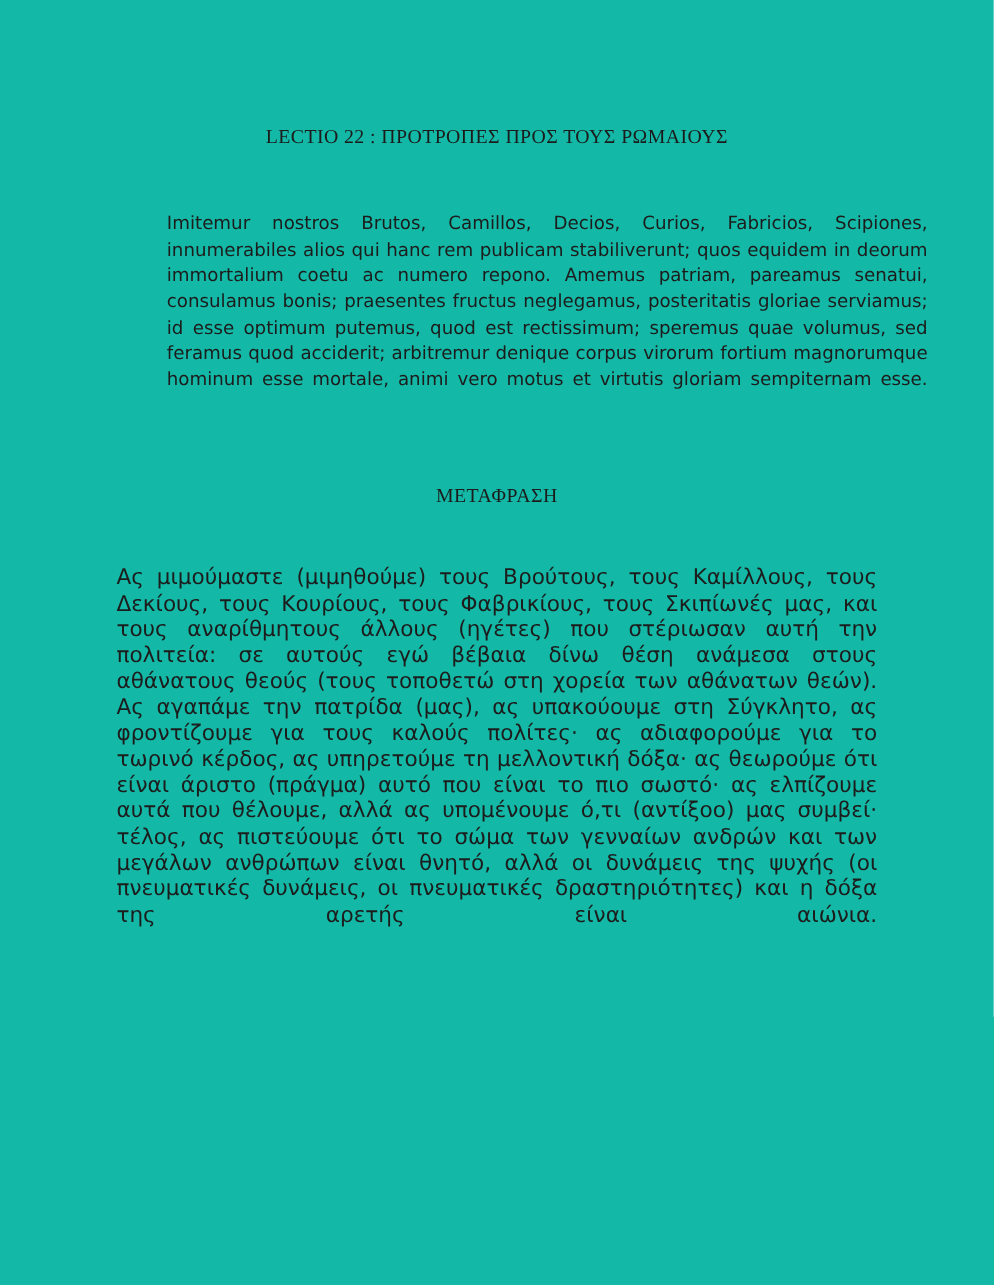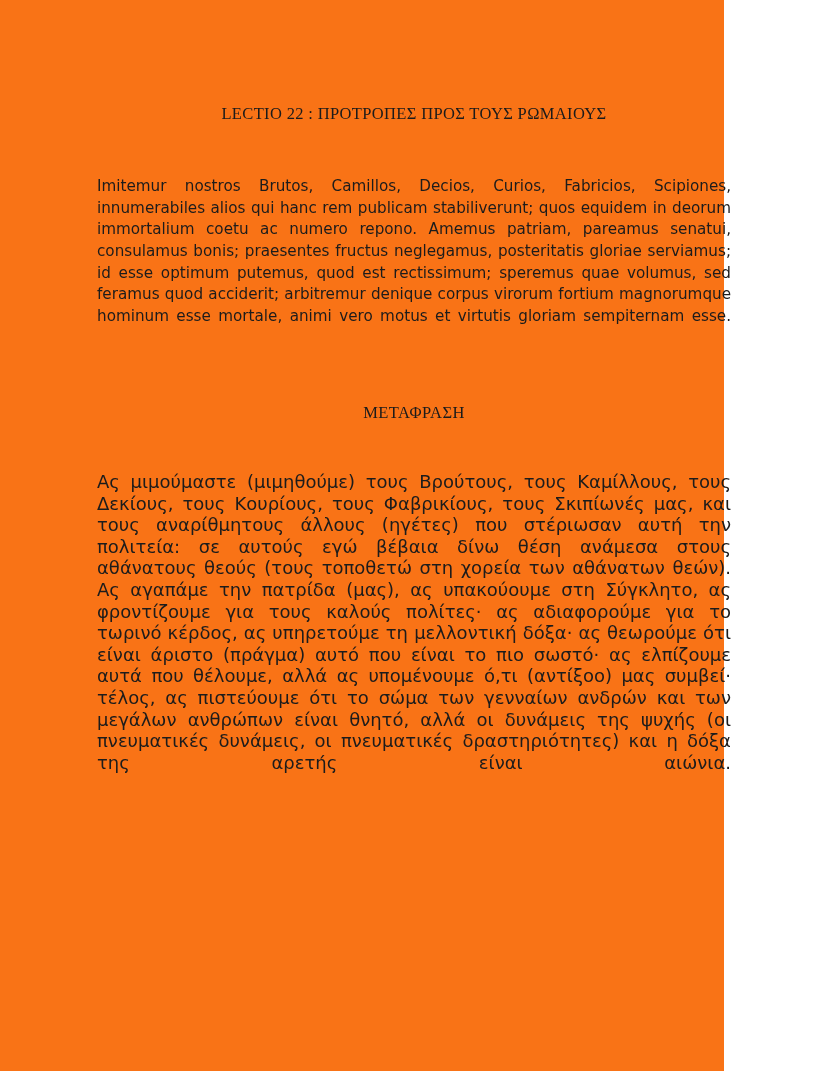--- a/index.html
+++ b/index.html
@@ -14,23 +14,23 @@
     overflow: hidden;
     font-family: "DejaVu Sans", sans-serif;
     color: #1a1a1a;
     -webkit-font-smoothing: antialiased;
   }
 
   .page {
     position: absolute;
     top: 0;
     left: 0;
-    width: 724px;
+    width: 828px;
     height: 1071px;
-    background: #f97316;
+    background: #14b8a6;
   }
 
   
   .lesson-title {
     position: absolute;
     left: 0;
     top: 93px;
     width: 828px;
     text-align: center;
     font-family: "Liberation Serif", "DejaVu Serif", serif;
@@ -52,20 +52,21 @@
   .latin-paragraph {
     top: 161px;
     font-family: "DejaVu Sans", sans-serif;
     font-size: 15.2px;
     line-height: 21.6px;
     text-align: justify;
     text-justify: inter-word;
     color: #1c1c1c;
     word-spacing: 0.2px;
     hyphens: none;
+    margin-left: 42px;
   }
 
   
   .translation-heading {
     position: absolute;
     left: 0;
     top: 389px;
     width: 828px;
     text-align: center;
     font-family: "Liberation Serif", "DejaVu Serif", serif;

